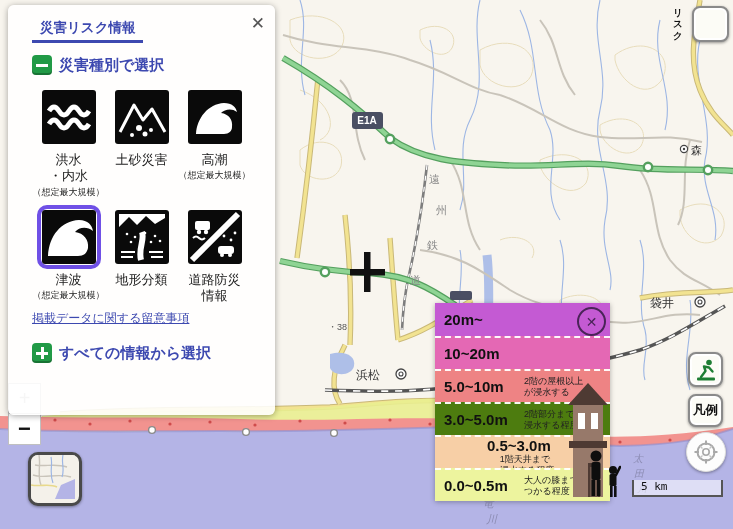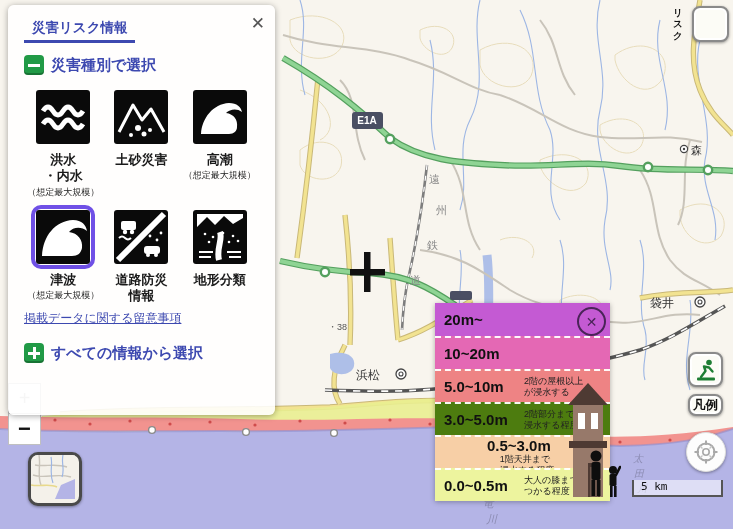--- a/index.html
+++ b/index.html
@@ -3,40 +3,40 @@
 <meta charset="utf-8">
 <style>
   html,body{margin:0;padding:0;}
   body{font-family:"Liberation Sans","DejaVu Sans",sans-serif;}
   #stage{position:relative;width:733px;height:529px;overflow:hidden;background:#f8f5ee;}
   #map-svg{position:absolute;left:0;top:0;z-index:0;}
 
   
   #risk-panel{position:absolute;left:8px;top:5px;width:267px;height:410px;z-index:3;
     background:rgba(255,255,255,0.88);border-radius:6px;box-shadow:0 1px 6px rgba(0,0,0,.35);
-    padding:8px 16px;box-sizing:border-box;}
+    padding:8px 24px;box-sizing:border-box;}
   .tabs{display:flex;align-items:flex-end;gap:2px;height:30px;}
   .tab-active{font-size:13.5px;font-weight:bold;color:#3d49b0;border-bottom:3px solid #3d49b0;
     padding:4px 8px 3px;cursor:pointer;}
   .tab-inactive{font-size:12.5px;color:#8f8f8f;background:#fbfbfb;border:1px solid #d8d8d8;
     padding:5px 10px 5px;cursor:pointer;}
   .panel-close{position:absolute;right:10px;top:10px;font-size:17px;font-weight:bold;color:#555;
     cursor:pointer;line-height:1;}
   .section-head{display:flex;align-items:center;gap:7px;margin:12px 0 10px;}
   .sq-btn{width:20px;height:20px;border-radius:4px;background:#219a46;display:inline-flex;
     align-items:center;justify-content:center;flex:none;box-shadow:inset 0 -2px 0 rgba(0,0,0,.25);}
   .sq-btn .bar{width:12px;height:3px;background:#fff;}
   .sq-btn .vbar{position:absolute;width:3px;height:12px;background:#fff;}
   .section-title{font-size:15px;font-weight:bold;color:#3d49b0;}
   #hazard-grid{display:grid;grid-template-columns:repeat(3,1fr);row-gap:6px;margin-top:2px;}
   .haz-cell{display:flex;flex-direction:column;align-items:center;text-align:center;}
   .haz-icon{border:4px solid transparent;border-radius:10px;padding:1px;background:transparent;
     cursor:pointer;line-height:0;}
   .haz-icon.selected{border-color:#6f50e6;}
-  .haz-label{font-size:13px;font-weight:700;color:#1a1a1a;line-height:1.25;margin-top:3px;}
+  .haz-label{font-size:13px;font-weight:400;color:#1a1a1a;line-height:1.25;margin-top:3px;}
   .haz-note{font-size:9px;color:#222;margin-top:1px;}
   #notice-link{display:inline-block;margin-top:6px;font-size:12px;color:#3d49b0;
     text-decoration:underline;cursor:pointer;}
   #select-all-row{margin-top:16px;position:relative;}
 
   
   #tsunami-legend{position:absolute;left:435px;top:303px;width:175px;height:198px;z-index:2;
     box-shadow:0 1px 5px rgba(0,0,0,.3);}
   .leg-row{height:33px;box-sizing:border-box;display:flex;align-items:center;padding-left:9px;
     position:relative;}
@@ -48,21 +48,21 @@
     font-size:14px;font-weight:bold;cursor:pointer;z-index:5;}
   .legend-art{position:absolute;pointer-events:none;z-index:4;}
 
   
   .ctl-btn{position:absolute;z-index:4;background:#fcfcf6;border:2px solid #8a8a8a;border-radius:8px;
     box-shadow:0 1px 3px rgba(0,0,0,.4), inset 0 0 0 2px #fff;display:flex;align-items:center;
     justify-content:center;cursor:pointer;box-sizing:border-box;}
   #risk-search-btn{right:4px;top:6px;width:37px;height:36px;font-size:9.5px;font-weight:bold;
     color:#111;text-align:center;line-height:1.2;gap:28px;}
   #evac-btn{right:10px;top:352px;width:35px;height:35px;}
-  #legend-btn{right:10px;top:394px;width:35px;height:22px;font-size:12.5px;font-weight:bold;color:#111;}
+  #legend-btn{right:10px;top:394px;width:35px;height:33px;font-size:12.5px;font-weight:bold;color:#111;}
   #compass-btn{right:7px;top:432px;width:40px;height:40px;border-radius:50%;border:1px solid #ddd;
     background:#fdfdfd;box-shadow:0 1px 3px rgba(0,0,0,.35);}
   #scale-bar{position:absolute;right:10px;bottom:32px;width:80px;height:15px;z-index:4;
     background:rgba(250,250,255,.6);border:2px solid #555;border-top:none;font-family:"DejaVu Sans Mono",monospace;
     font-size:11px;color:#111;padding-left:7px;line-height:14px;box-sizing:content-box;}
   #zoom-ctl{position:absolute;left:8px;top:383px;z-index:1;}
   .zoom-btn{width:33px;height:31px;background:#fff;border:1px solid #c0c0c0;display:flex;
     align-items:center;justify-content:center;cursor:pointer;box-sizing:border-box;}
   #zoom-in{color:#b5b5b5;font-size:20px;}
   #zoom-out{color:#111;font-size:22px;font-weight:bold;border-top:none;}
@@ -290,52 +290,52 @@
           <button class="haz-icon selected"><svg width="54" height="54" viewBox="0 0 54 54">
               <rect width="54" height="54" rx="3" fill="#0a0a0a"></rect>
     <path d="M6 46 C7 26 19 11 37 10 C46 10 50 15 51 21 C45 16 37 17 33 22 C42 23 47 30 46 38 C45 43 42 46 36 46 Z" fill="#fff"></path>
             </svg></button>
           <div class="haz-label">津波</div>
           <div class="haz-note">（想定最大規模）</div>
         </div>
         <div class="haz-cell">
           <button class="haz-icon"><svg width="54" height="54" viewBox="0 0 54 54">
               <rect width="54" height="54" rx="3" fill="#0a0a0a"></rect>
-    <rect x="7" y="11" width="15" height="9" rx="2" fill="#fff"></rect>
-    <circle cx="11" cy="22" r="2.2" fill="#fff"></circle>
-              <circle cx="18" cy="22" r="2.2" fill="#fff"></circle>
-    <path d="M5 28 q3 -3 6 0 t6 0" stroke="#fff" stroke-width="2" fill="none"></path>
-    <rect x="30" y="36" width="16" height="8" rx="3" fill="#fff"></rect>
-    <circle cx="34" cy="45" r="2" fill="#fff"></circle>
-              <circle cx="42" cy="45" r="2" fill="#fff"></circle>
-    <circle cx="36" cy="26" r="1.4" fill="#fff"></circle>
-              <circle cx="43" cy="30" r="1.4" fill="#fff"></circle>
-    <circle cx="47" cy="23" r="1.4" fill="#fff"></circle>
-    <path d="M4 50 L50 4" stroke="#fff" stroke-width="6"></path>
-            </svg></button>
-          <div class="haz-label">道路防災<br>情報</div>
-        </div>
-        <div class="haz-cell">
-          <button class="haz-icon"><svg width="54" height="54" viewBox="0 0 54 54">
-              <rect width="54" height="54" rx="3" fill="#0a0a0a"></rect>
     <rect x="4" y="4" width="46" height="13" fill="#fff"></rect>
     <path d="M4 17 L14 7 L22 15 L31 6 L40 14 L50 8 L50 17 Z" fill="#0a0a0a"></path>
     <g fill="#fff">
                 <circle cx="12" cy="24" r="1.3"></circle>
                 <circle cx="20" cy="27" r="1.3"></circle>
                 <circle cx="30" cy="23" r="1.3"></circle>
     <circle cx="40" cy="26" r="1.3"></circle>
                 <circle cx="16" cy="32" r="1.3"></circle>
                 <circle cx="36" cy="32" r="1.3"></circle>
                 <circle cx="45" cy="31" r="1.3"></circle>
               </g>
     <path d="M27 22 C30 30 23 38 26 50" stroke="#fff" stroke-width="6" fill="none"></path>
     <path d="M6 42 H20 M34 42 H48 M6 47 H18 M36 47 H48" stroke="#fff" stroke-width="2"></path>
             </svg></button>
           <div class="haz-label">地形分類</div>
+        </div>
+        <div class="haz-cell">
+          <button class="haz-icon"><svg width="54" height="54" viewBox="0 0 54 54">
+              <rect width="54" height="54" rx="3" fill="#0a0a0a"></rect>
+    <rect x="7" y="11" width="15" height="9" rx="2" fill="#fff"></rect>
+    <circle cx="11" cy="22" r="2.2" fill="#fff"></circle>
+              <circle cx="18" cy="22" r="2.2" fill="#fff"></circle>
+    <path d="M5 28 q3 -3 6 0 t6 0" stroke="#fff" stroke-width="2" fill="none"></path>
+    <rect x="30" y="36" width="16" height="8" rx="3" fill="#fff"></rect>
+    <circle cx="34" cy="45" r="2" fill="#fff"></circle>
+              <circle cx="42" cy="45" r="2" fill="#fff"></circle>
+    <circle cx="36" cy="26" r="1.4" fill="#fff"></circle>
+              <circle cx="43" cy="30" r="1.4" fill="#fff"></circle>
+    <circle cx="47" cy="23" r="1.4" fill="#fff"></circle>
+    <path d="M4 50 L50 4" stroke="#fff" stroke-width="6"></path>
+            </svg></button>
+          <div class="haz-label">道路防災<br>情報</div>
         </div>
       </div>
 
     <a id="notice-link">掲載データに関する留意事項</a>
 
     <div class="section-head" id="select-all-row">
       <span class="sq-btn" style="position:relative;">
         <span class="bar"></span>
           <span class="vbar"></span>
       </span>

